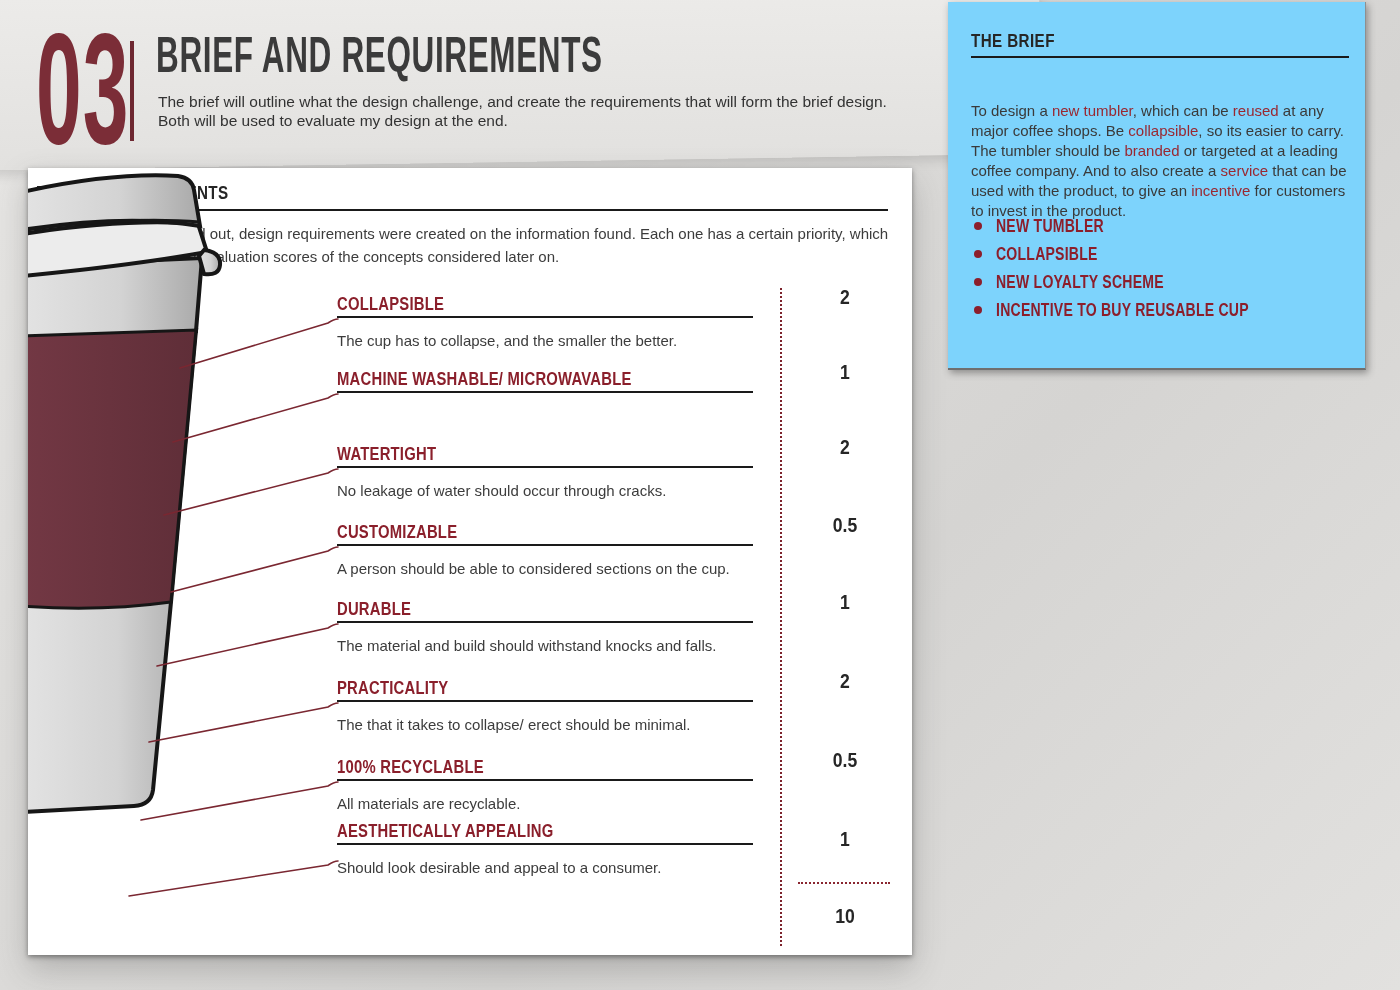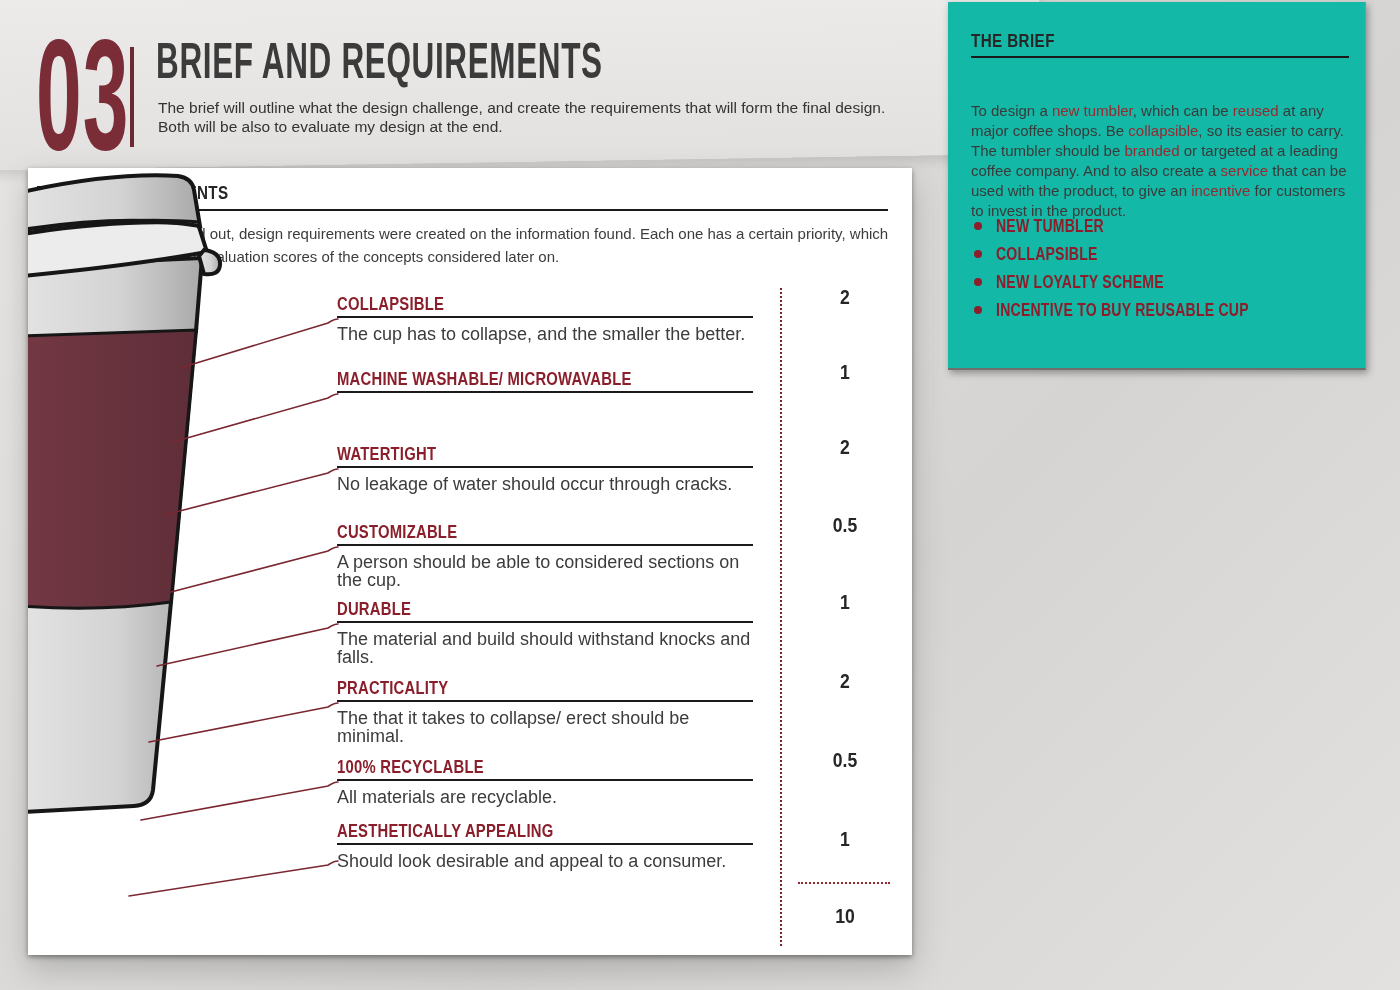--- a/index.html
+++ b/index.html
@@ -11,21 +11,21 @@
   }
   .top-band {
     position:absolute; left:-30px; top:-60px; width:1070px; height:222px;
     background:linear-gradient(#efeeec,#e2e1df);
     transform:rotate(-0.9deg);
     box-shadow:0 5px 12px rgba(0,0,0,0.12);
     z-index:0;
   }
 
   
-  .header { position:absolute; left:0; top:14px; width:940px; height:160px; z-index:2; }
+  .header { position:absolute; left:0; top:8px; width:940px; height:160px; z-index:2; }
   .section-num {
     position:absolute; left:36px; top:1px; font-size:158px; line-height:1;
     font-weight:700; color:#7b2d37; transform:scaleX(0.52); transform-origin:0 0;
     letter-spacing:2px;
   }
   .header-divider { position:absolute; left:130px; top:33px; width:4px; height:100px; background:#6e2831; }
   .page-title {
     position:absolute; left:156px; top:18px; font-size:50px; font-weight:700;
     color:#3b3b3b; transform:scaleX(0.63); transform-origin:0 0; letter-spacing:1px;
   }
@@ -51,34 +51,34 @@
   }
 
   .panel-svg { position:absolute; left:0; top:0; width:884px; height:787px; pointer-events:none; }
 
   .req { position:absolute; left:309px; width:420px; }
   .req-title {
     font-size:19px; font-weight:700; color:#8a1f2b; line-height:22px;
     transform:scaleX(0.78); transform-origin:0 50%; letter-spacing:0.3px;
   }
   .req-line { margin-top:1px; width:416px; border-top:2px solid #1a1a1a; }
-  .req-desc { margin-top:7px; font-size:18px; color:#3c3c3c; line-height:18px; }
+  .req-desc { margin-top:14px; font-size:15px; color:#3c3c3c; line-height:18px; }
 
   .prio-divider { position:absolute; left:752px; top:120px; height:658px; border-left:2px dotted #7d222c; }
   .prio { position:absolute; left:772px; width:90px; height:24px; line-height:24px;
           text-align:center; font-size:20px; font-weight:700; color:#262626;
           transform:scaleX(0.88); }
   .total-line { position:absolute; left:770px; top:714px; width:92px; border-top:2px dotted #8a2630; }
   .total-val { position:absolute; left:772px; top:736px; width:90px; height:24px; line-height:24px;
                text-align:center; font-size:20px; font-weight:700; color:#262626; transform:scaleX(0.88); }
 
   
   .brief-panel {
     position:absolute; left:948px; top:2px; width:418px; height:368px;
-    background:#14b8a6; z-index:1;
+    background:#7dd3fc; z-index:1;
     border-right:1px solid #8f8f8f; border-bottom:2px solid #6f6f6f;
     box-shadow:2px 3px 7px rgba(50,50,50,0.45);
   }
   .brief-heading {
     position:absolute; left:23px; top:28px; font-size:19px; font-weight:700;
     color:#262626; transform:scaleX(0.8); transform-origin:0 0; letter-spacing:0.5px;
   }
   .brief-underline { position:absolute; left:23px; top:54px; width:378px; border-top:2px solid #1a1a1a; }
   .brief-paragraph {
     position:absolute; left:23px; top:68px; width:382px;
@@ -95,21 +95,21 @@
 </style>
 </head>
 <body>
 
 <div class="top-band"></div>
 
 <div class="header">
   <div class="section-num">03</div>
   <div class="header-divider"></div>
   <div class="page-title">BRIEF AND REQUIREMENTS</div>
-  <div class="page-subtitle">The brief will outline what the design challenge, and create the requirements that will form the final design. Both will be also to evaluate my design at the end.</div>
+  <div class="page-subtitle">The brief will outline what the design challenge, and create the requirements that will form the brief design. Both will be used to evaluate my design at the end.</div>
 </div>
 
 <div class="main-panel">
   <div class="dr-heading">DESIGN REQUIREMENTS</div>
   <div class="dr-underline"></div>
   <div class="dr-intro">From the research carried out, design requirements were created on the information found. Each one has a certain priority, which will be used to weigh the evaluation scores of the concepts considered later on.</div>
 
   <svg class="panel-svg" viewBox="0 0 884 787">
     <defs>
       <linearGradient id="g1" x1="0" y1="0" x2="1" y2="0">

